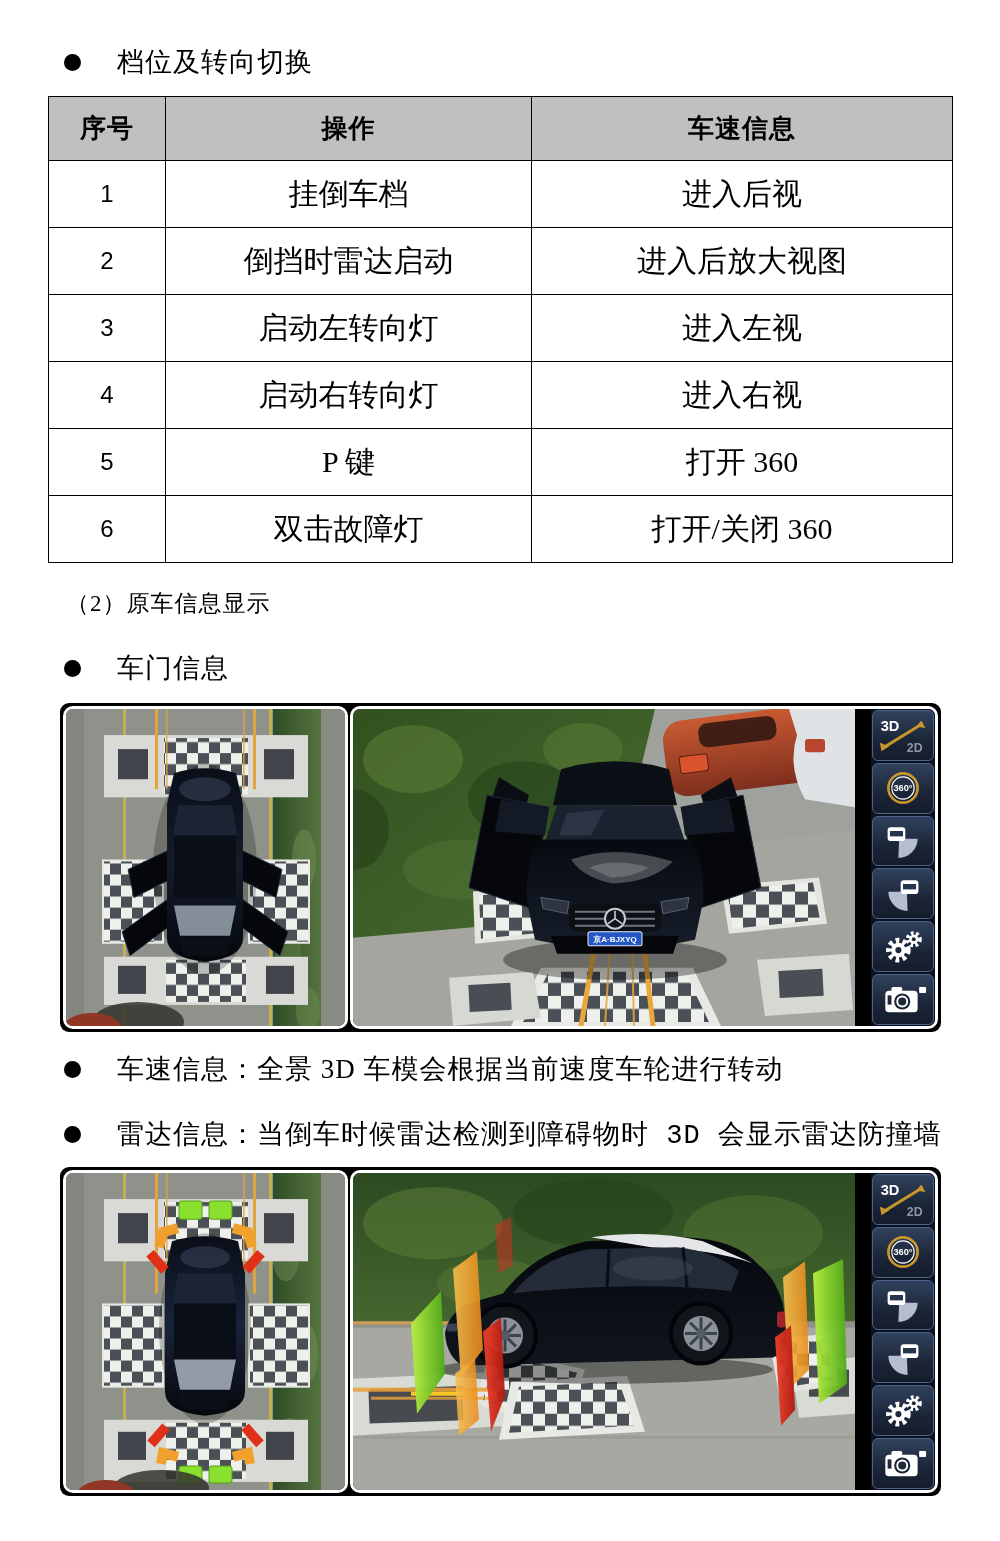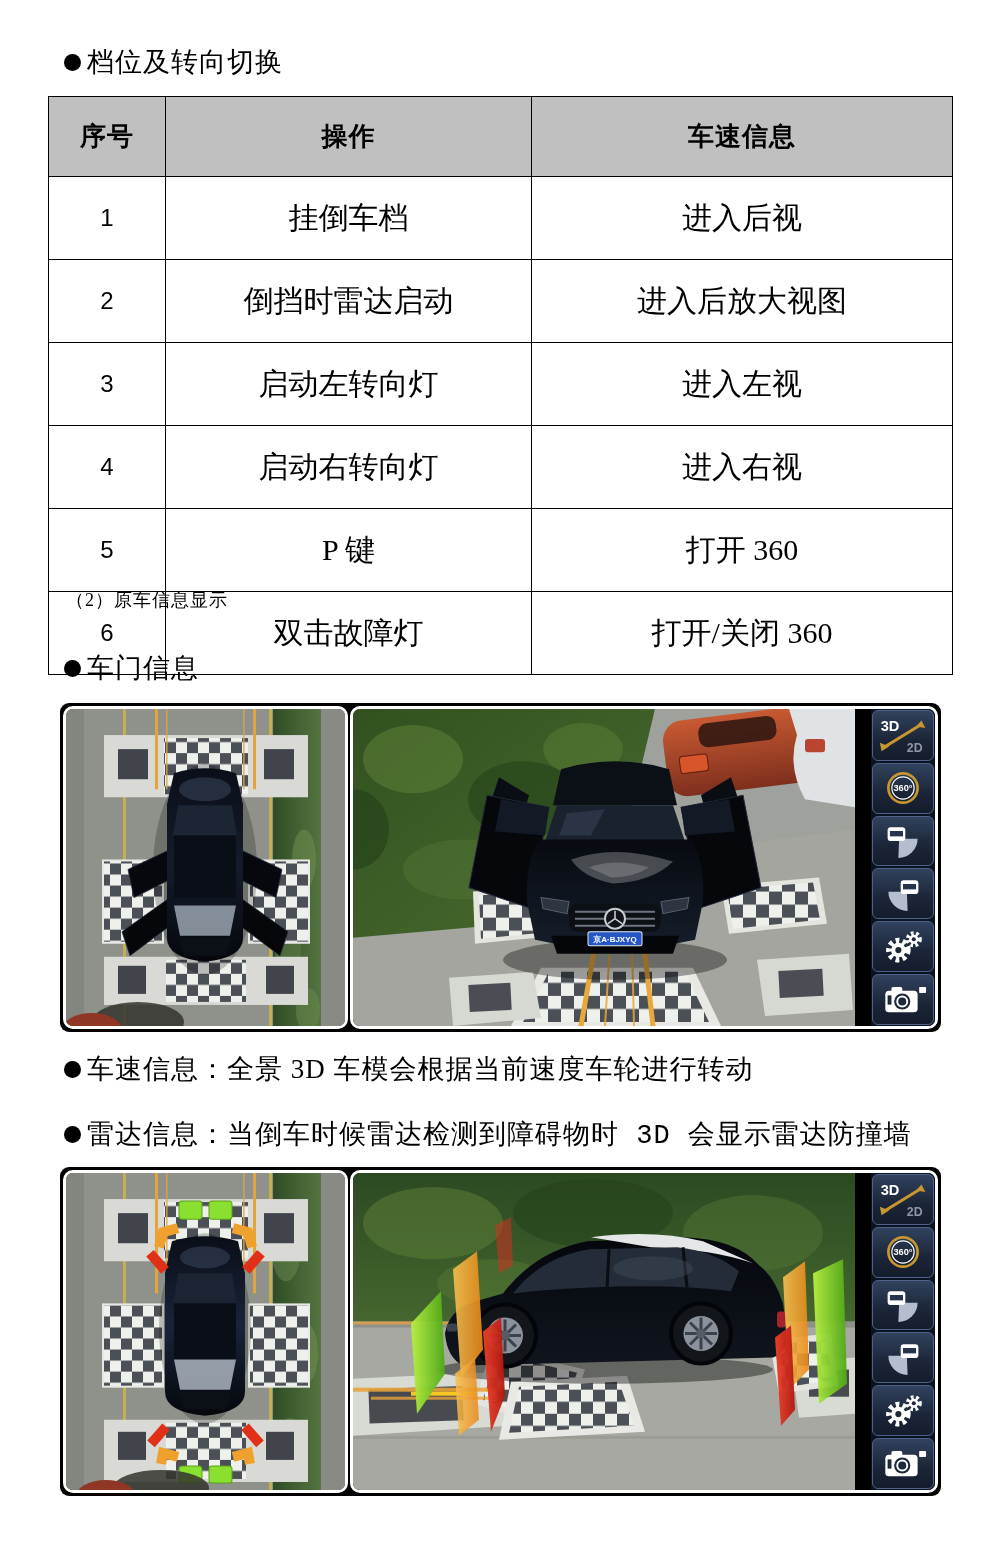--- a/index.html
+++ b/index.html
@@ -1,23 +1,23 @@
 <!DOCTYPE html>
 <html><head>
 <meta charset="utf-8">
 <style>
   html,body{margin:0;padding:0;background:#fff;}
   .page{position:relative;width:1000px;height:1541px;background:#ffffff;overflow:hidden;
         font-family:"Liberation Serif",serif;color:#000;}
-  .bullet-line{position:absolute;display:flex;align-items:center;gap:6px;}
+  .bullet-line{position:absolute;display:flex;align-items:center;gap:36px;}
   .dot{width:17px;height:17px;border-radius:50%;background:#000;flex:none;}
   .btxt{font-size:27px;letter-spacing:1px;white-space:nowrap;}
-  .sub{position:absolute;font-size:18px;letter-spacing:1px;}
+  .sub{position:absolute;font-size:23px;letter-spacing:1px;}
   table.doc-table{position:absolute;left:48px;top:96px;width:904px;border-collapse:collapse;table-layout:fixed;}
-  .doc-table th,.doc-table td{border:1px solid #000;text-align:center;vertical-align:middle;padding:8px;}
+  .doc-table th,.doc-table td{border:1px solid #000;text-align:center;vertical-align:middle;padding:0;}
   .doc-table th{background:#c0c0c0;height:63px;font-size:26px;font-weight:bold;letter-spacing:1px;}
   .doc-table td{height:66px;font-size:30px;}
   .doc-table td.num{font-family:"Liberation Sans",sans-serif;font-size:24px;}
   .colA{width:117px;}.colB{width:366px;}.colC{width:421px;}
   .shot{position:absolute;left:60px;width:881px;height:329px;background:#000;border-radius:9px;}
   .panel{position:absolute;top:3px;height:317px;border:3px solid #fff;border-radius:10px;background:#000;overflow:hidden;}
   .pleft{left:3px;width:279px;}
   .pright{left:290px;width:582px;}
   .panel svg.photo{position:absolute;left:0;top:0;display:block;width:100%;height:100%;}
   .pright svg.photo{width:502px;}

